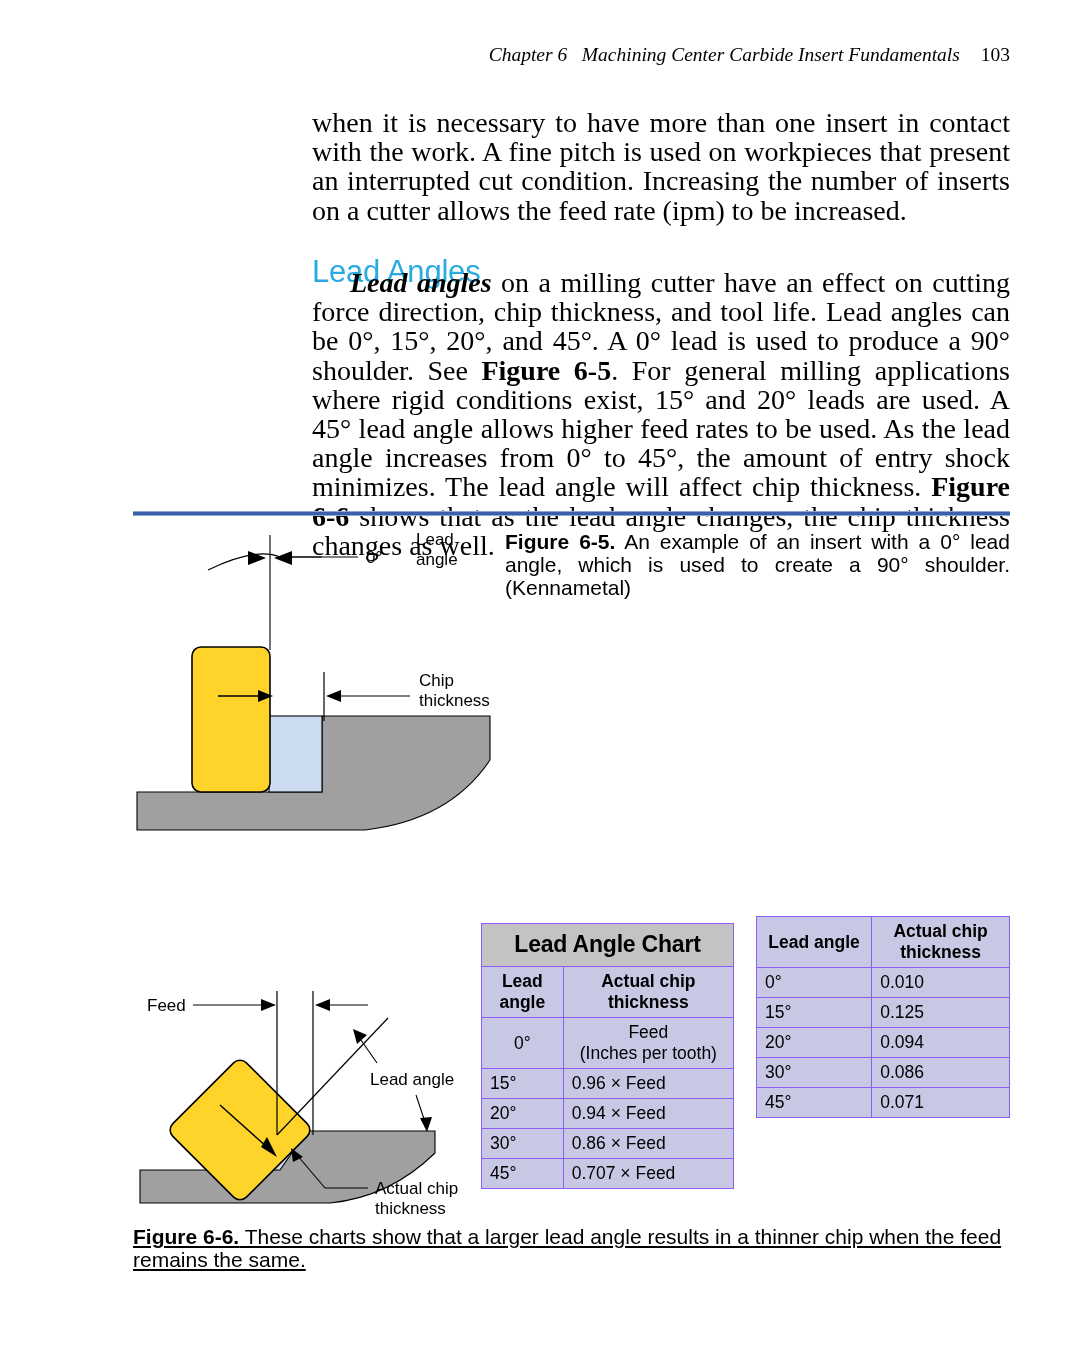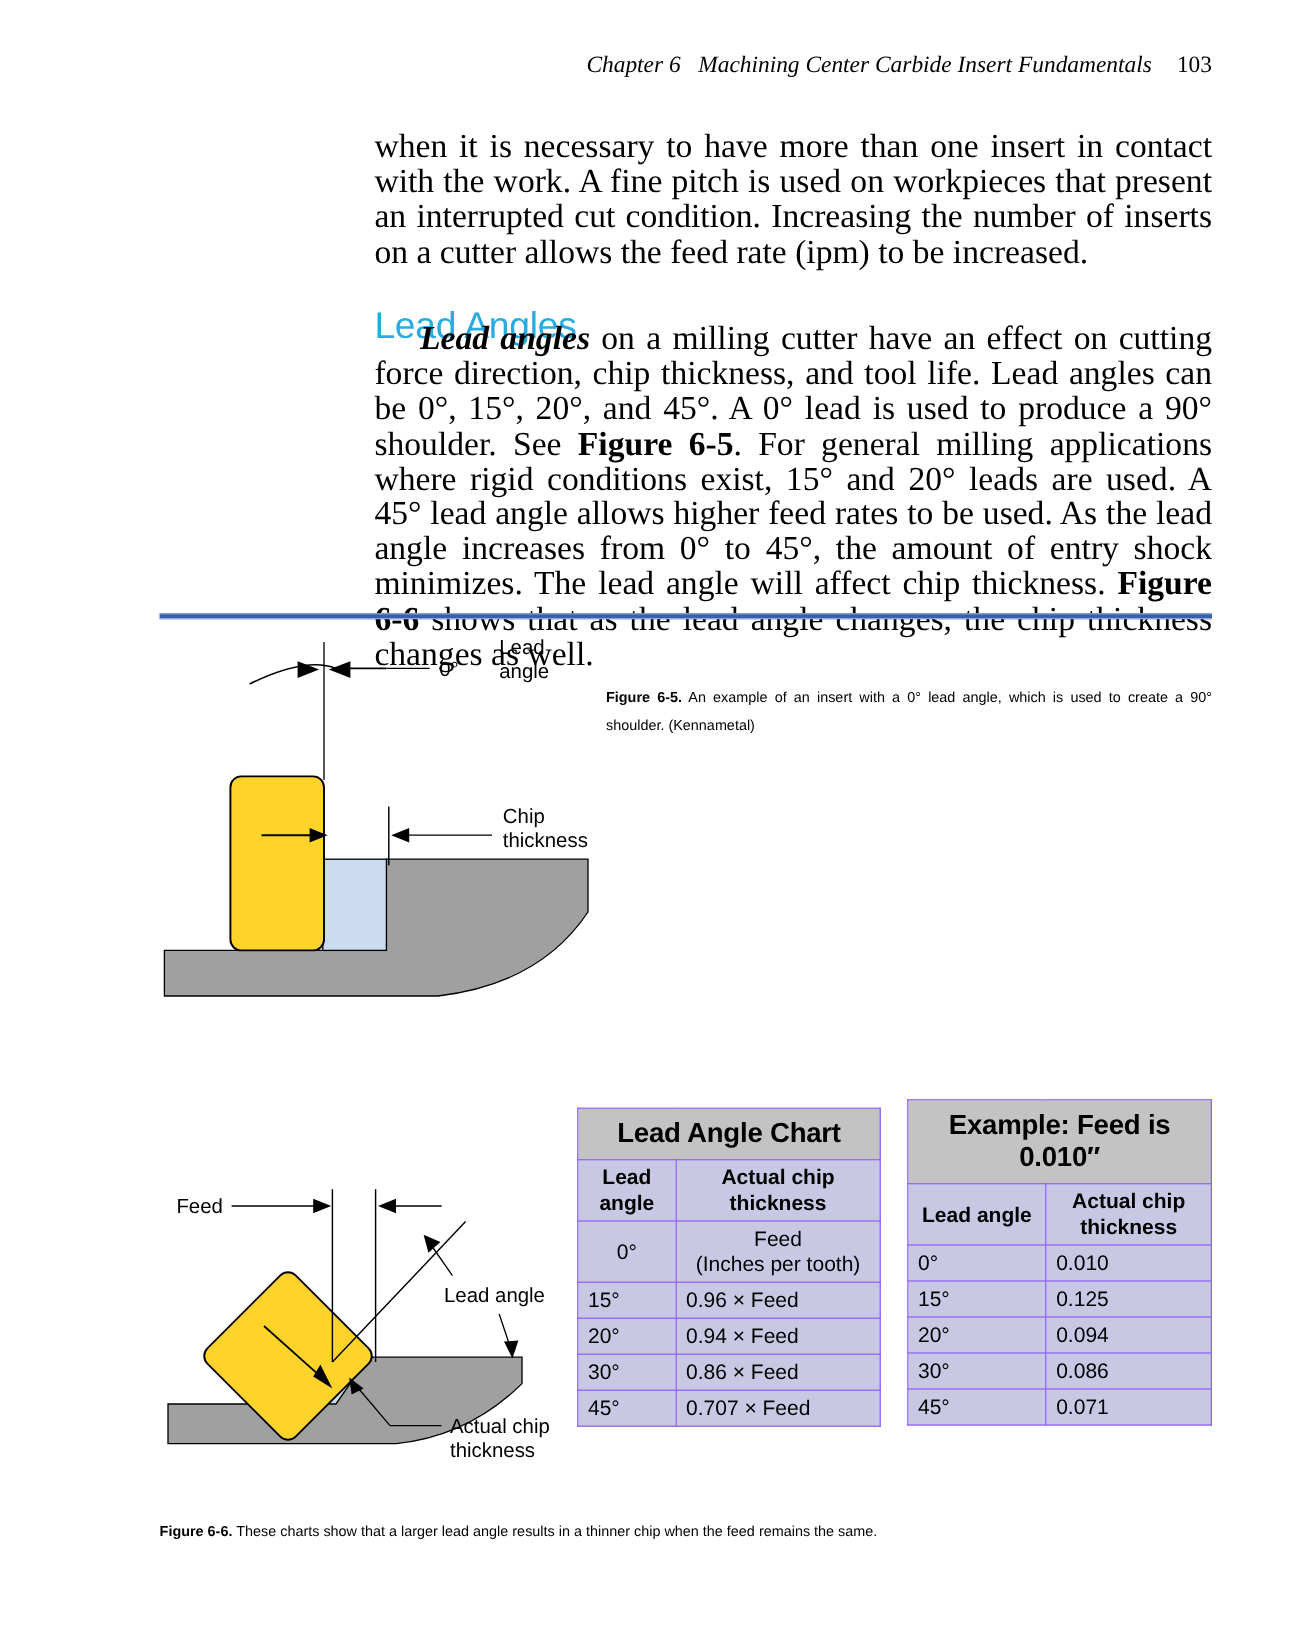--- a/index.html
+++ b/index.html
@@ -75,39 +75,39 @@
     width: 877px;
     height: 3px;
     background: #3A60AC;
     border-top: 1px solid #8EA6D4;
     border-bottom: 1px solid #8EA6D4;
   }
 
   
   .caption {
     font-family: "Liberation Sans", sans-serif;
-    font-size: 12px;
+    font-size: 21px;
     line-height: 23px;
     color: #000;
     text-align: justify;
-    margin-top: 40px;
   }
   .caption b { font-weight: bold; }
   #caption-65 {
     position: absolute;
     left: 505px;
     top: 530px;
     width: 505px;
   }
   #caption-66 {
     position: absolute;
     left: 133px;
     top: 1225px;
     width: 877px;
     text-align: left;
+    text-decoration: underline;
   }
 
   
   #fig65 {
     position: absolute;
     left: 120px;
     top: 520px;
     width: 380px;
     height: 340px;
   }
@@ -303,26 +303,20 @@
     <tr>
       <td class="lft">45°</td>
       <td class="lft">0.707 × Feed</td>
     </tr>
   </tbody>
 </table>
 
 <table class="chart-table" id="table-example">
   <tbody>
     <tr>
-      <td class="band" colspan="2">
-        <span>Example: Feed is</span><br>
-        <span>0.010″</span>
-      </td>
-    </tr>
-    <tr>
       <th class="col-a">Lead angle</th>
       <th class="col-b">
         <span>Actual chip</span><br>
         <span>thickness</span>
       </th>
     </tr>
     <tr>
       <td class="lft">0°</td>
       <td class="lft">0.010</td>
     </tr>

